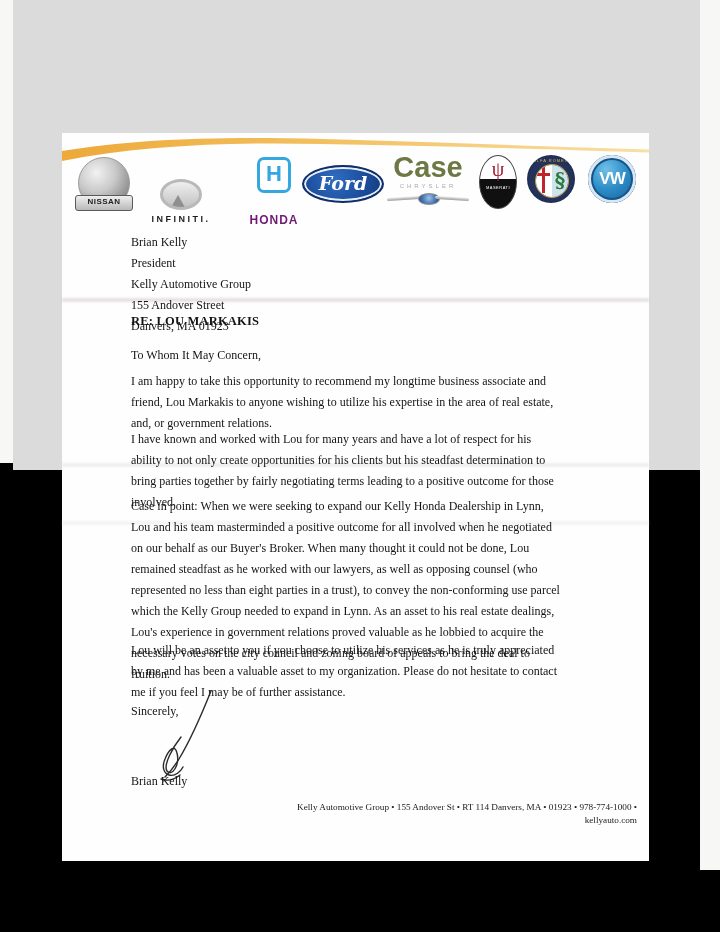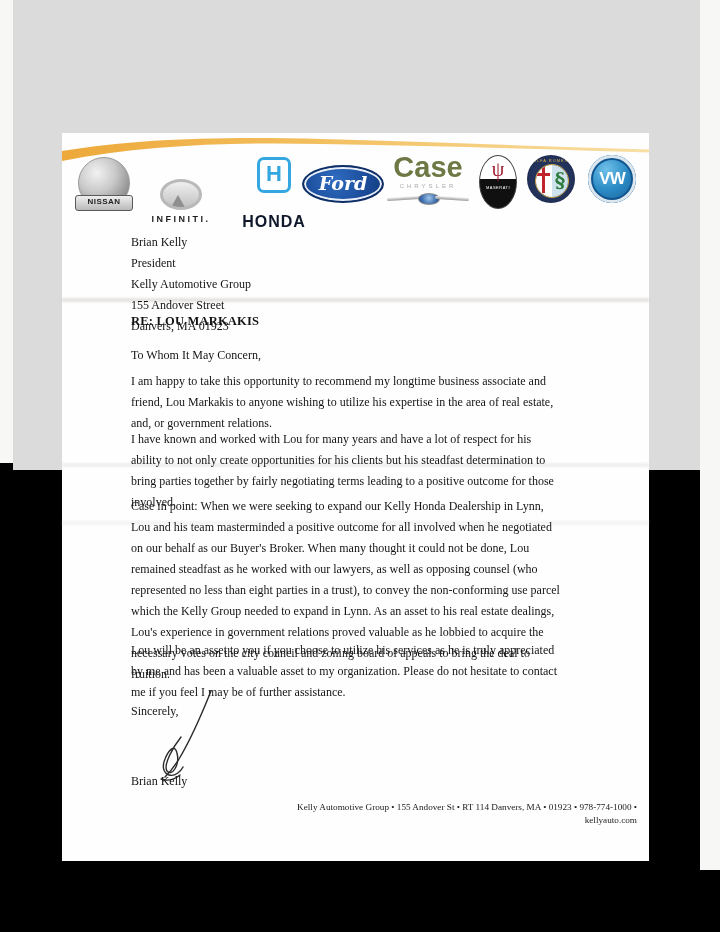--- a/index.html
+++ b/index.html
@@ -31,21 +31,21 @@
     font-size:8px;font-weight:bold;color:#222;line-height:11px;letter-spacing:.5px;}
 
   .inf-oval{width:36px;height:25px;margin:4px auto 4px;border-radius:50%;
     border:3px solid #b9b9b9;background:linear-gradient(#efefef,#c2c2c2);position:relative;overflow:hidden;}
   .inf-oval:after{content:"";position:absolute;left:6px;bottom:-4px;width:0;height:0;
     border-left:9px solid transparent;border-right:9px solid transparent;border-bottom:16px solid #8f8f8f;}
   .inf-text{font-size:9px;letter-spacing:2.5px;color:#1c1c1c;font-weight:bold;}
 
   .honda-h{width:28px;height:30px;margin:2px auto 2px;border:3px solid #35a7e0;border-radius:7px;
     color:#35a7e0;font-weight:bold;font-size:22px;line-height:28px;font-family:"Liberation Sans",sans-serif;}
-  .honda-text{font-size:16px;font-weight:bold;color:#0f172a;letter-spacing:1px;}
+  .honda-text{font-size:12px;font-weight:bold;color:#701a75;letter-spacing:1px;}
 
   .ford-oval{width:78px;height:34px;border-radius:50%;
     background:radial-gradient(circle at 40% 35%,#2f6cc0 0%,#1d4f9e 55%,#123a7c 100%);
     border:2px solid #0f2f66;box-shadow:inset 0 0 0 2px #e8eef7;
     color:#fff;font-style:italic;font-weight:bold;font-family:"DejaVu Serif",serif;
     font-size:19px;line-height:32px;text-align:center;}
 
   .jeep-word{font-size:29px;font-weight:800;color:#6d7844;letter-spacing:0;line-height:28px;
     font-family:"Liberation Sans",sans-serif;}
   .jeep-sub{font-size:6px;letter-spacing:3px;color:#a9a9a9;margin-top:2px;}

